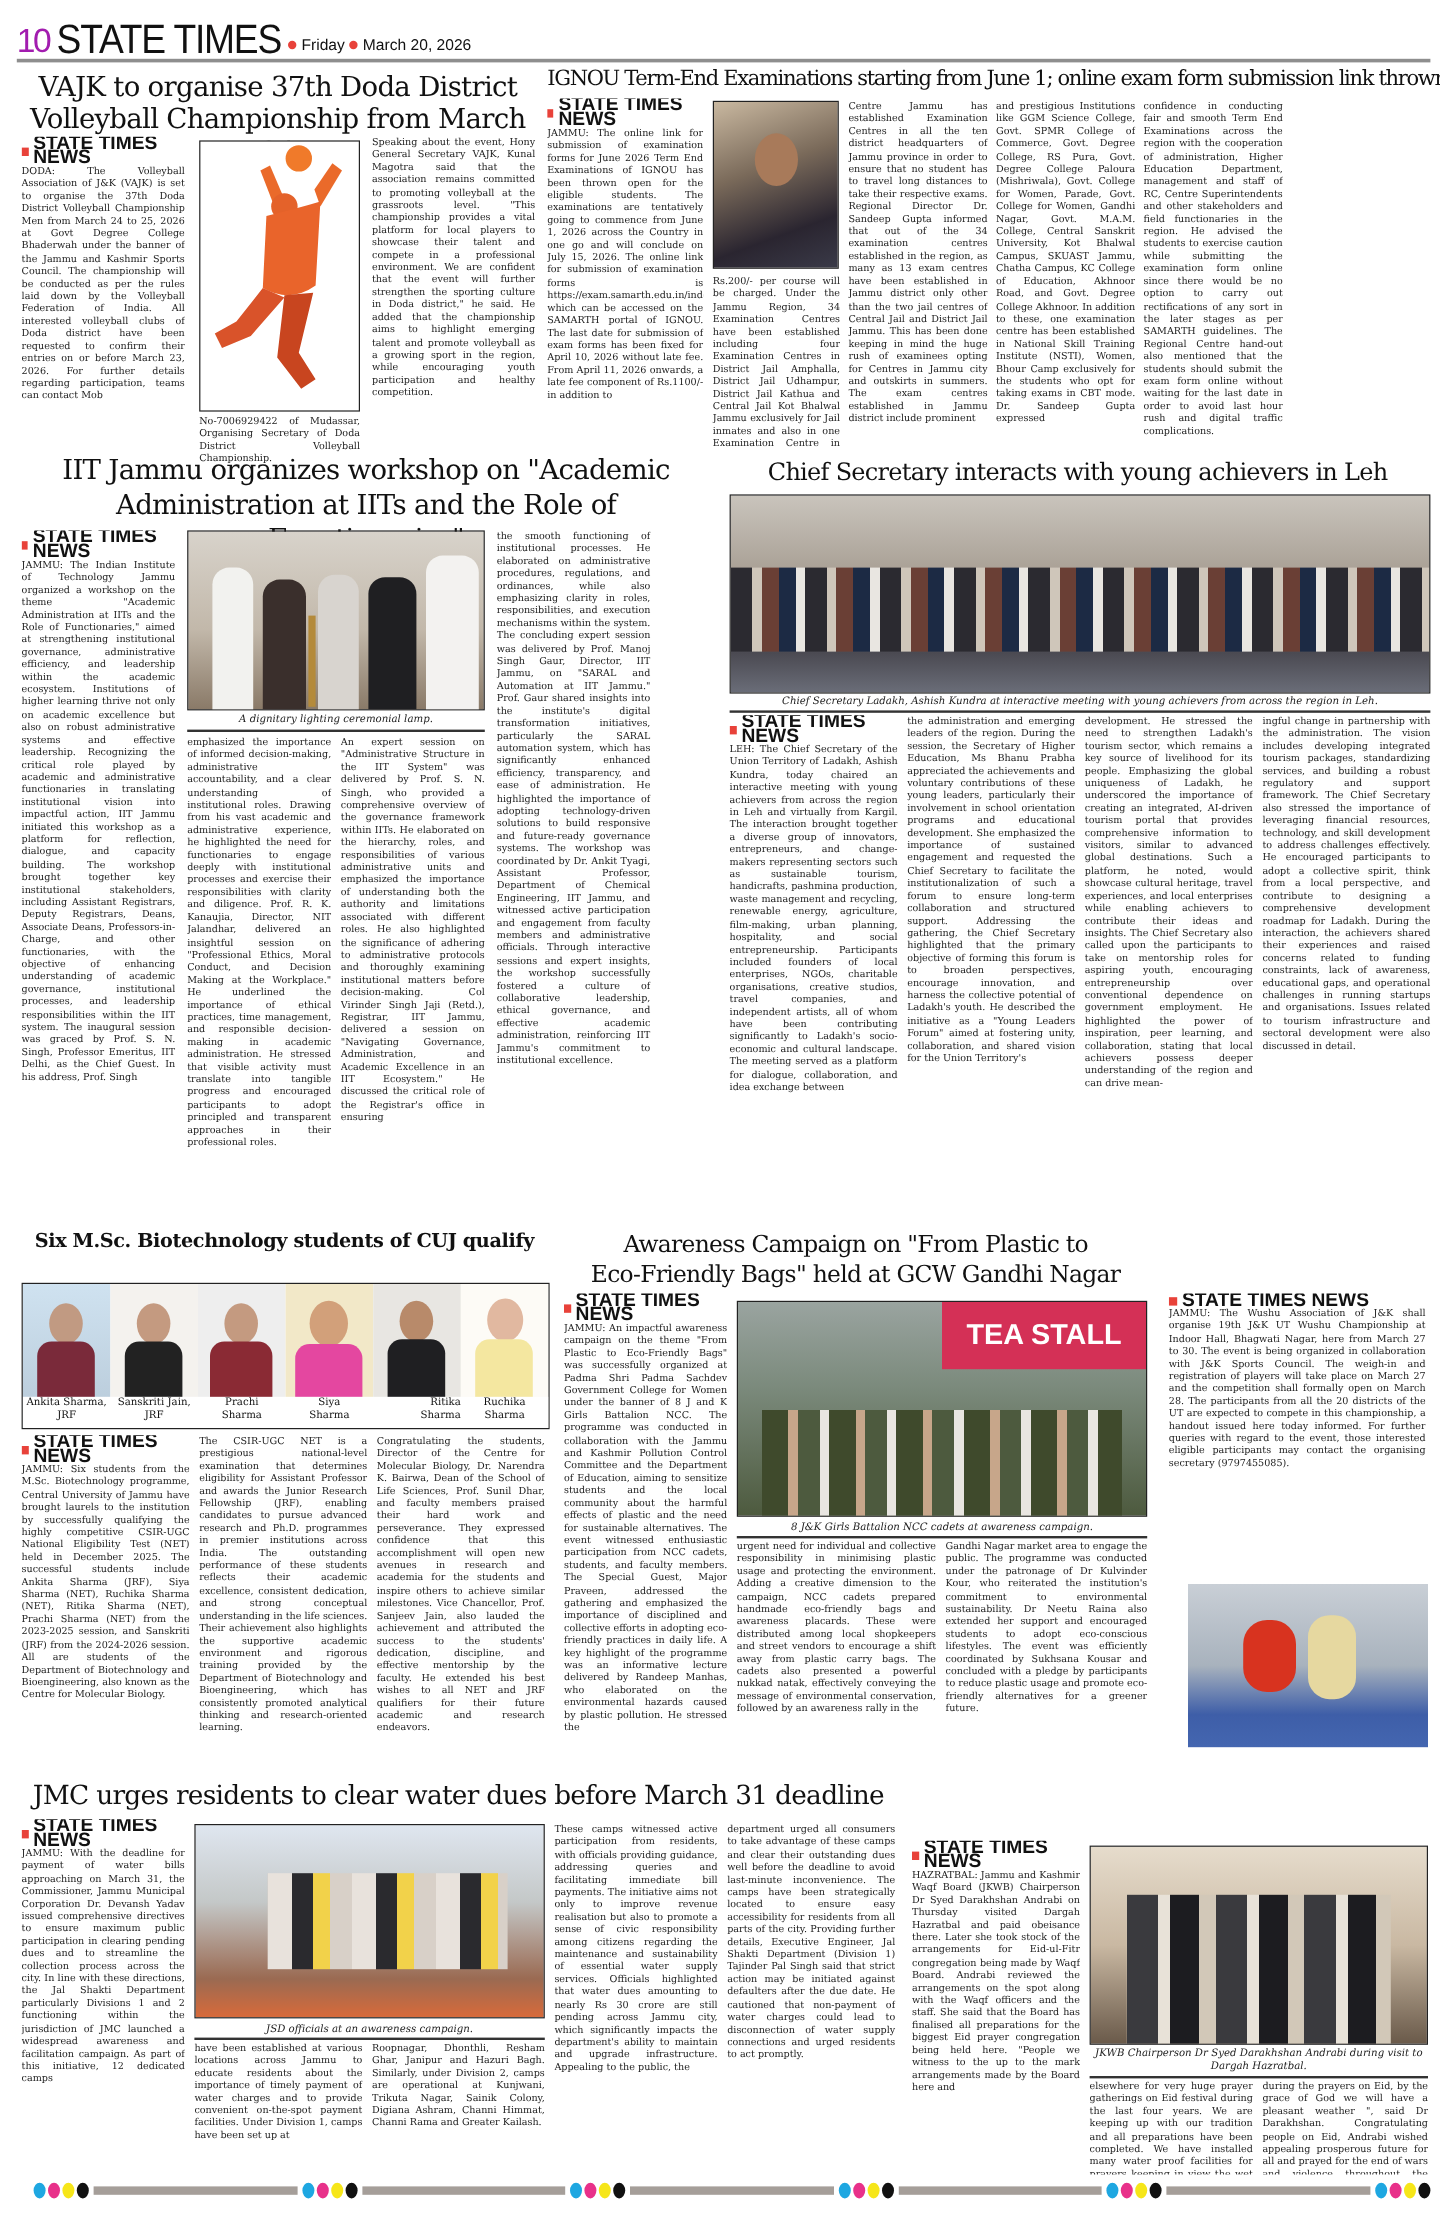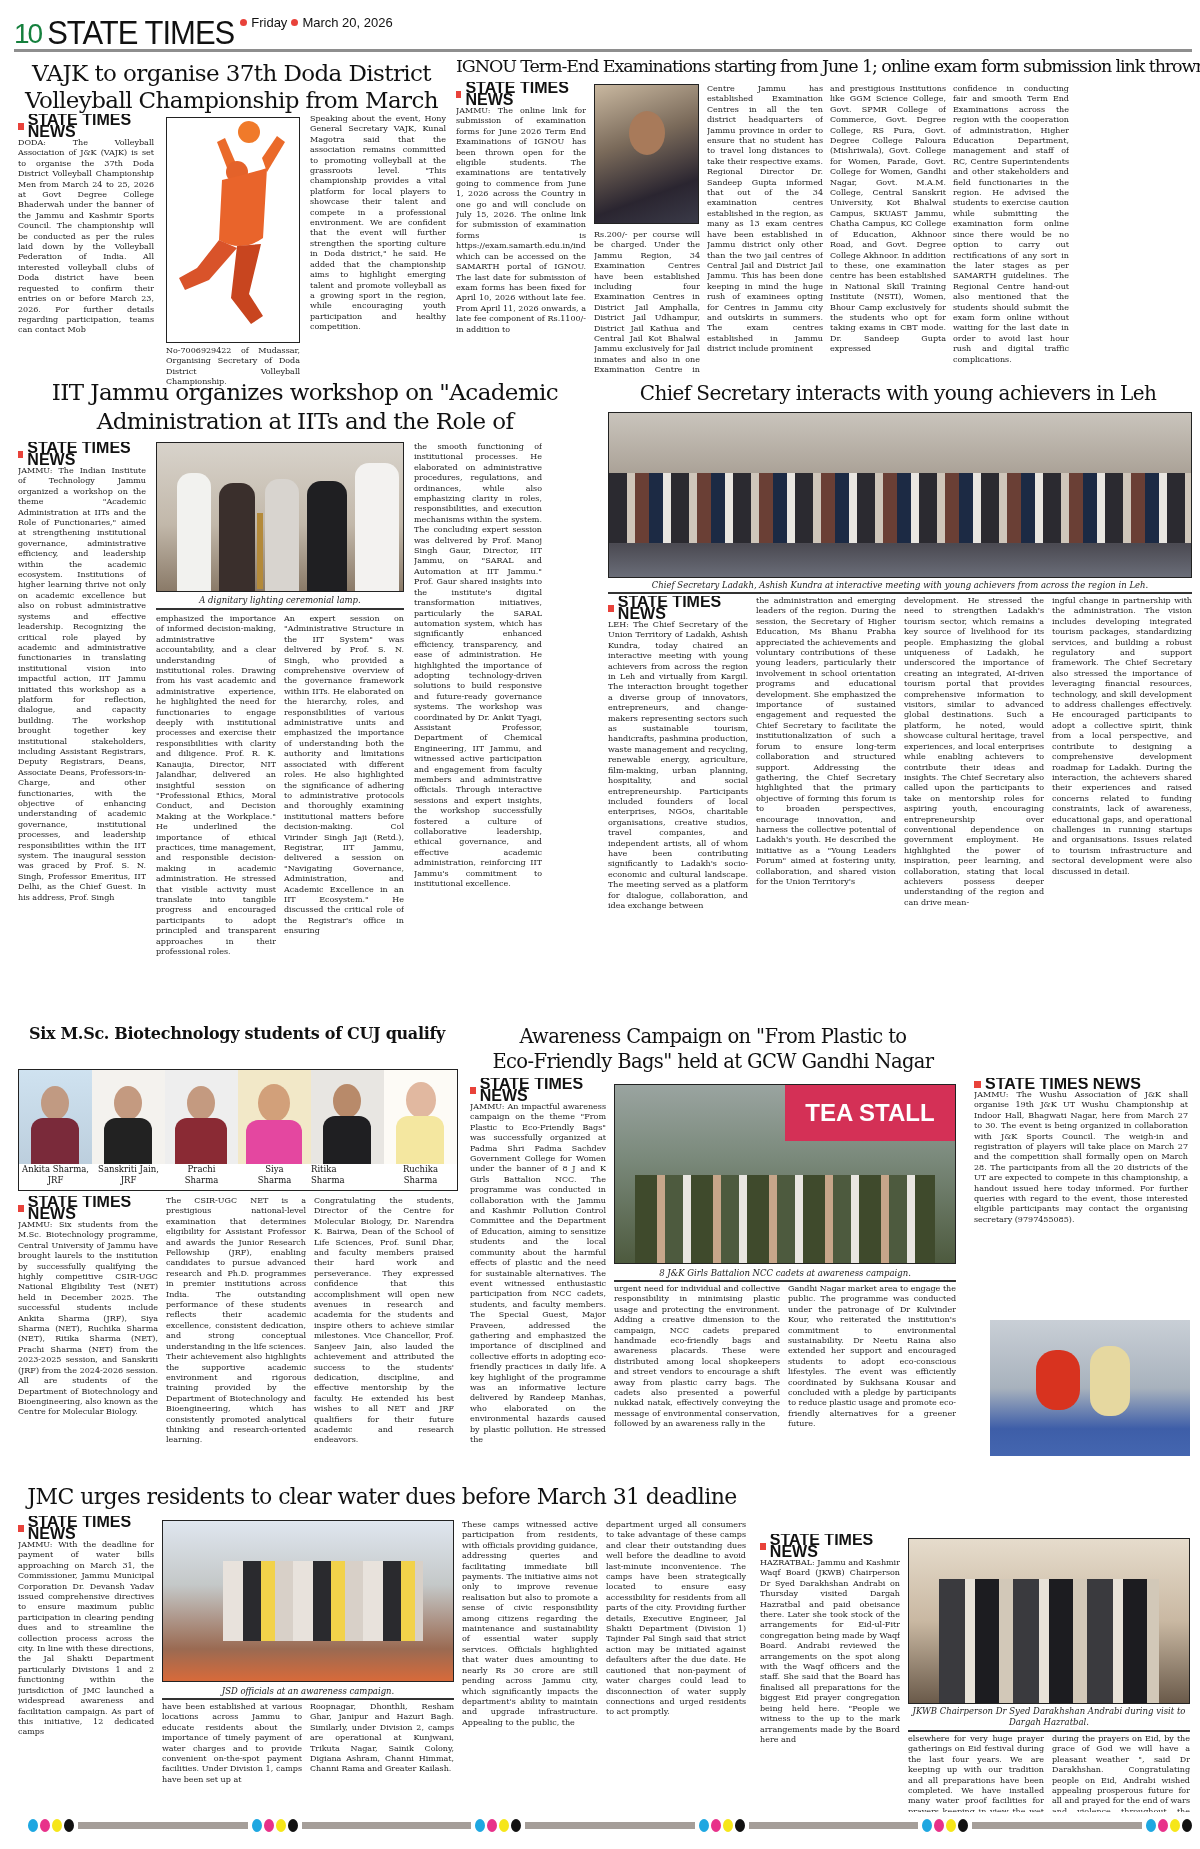--- a/index.html
+++ b/index.html
@@ -1,20 +1,20 @@
 <!DOCTYPE html>
 <html><head>
 <meta charset="utf-8">
 <style>
 *{box-sizing:border-box;margin:0;padding:0}
 body{width:1200px;height:1849px;background:#fff;font-family:"DejaVu Serif",serif;color:#111;position:relative;overflow:hidden}
 .masthead{position:absolute;left:14px;top:18px;height:30px;display:flex;align-items:flex-end;gap:6px}
-.pageno{font-family:"Liberation Sans",sans-serif;font-size:28px;font-weight:300;color:#15803d;letter-spacing:-2px;line-height:28px}
+.pageno{font-family:"Liberation Sans",sans-serif;font-size:28px;font-weight:300;color:#a21caf;letter-spacing:-2px;line-height:28px}
 .brand{font-family:"Liberation Sans",sans-serif;font-size:31px;color:#111;letter-spacing:-1px;line-height:30px;transform:scaleY(1.1)}
-.dateline{font-family:"Liberation Sans",sans-serif;font-size:13px;color:#111;display:flex;align-items:center;gap:4px;margin-bottom:18px}
+.dateline{font-family:"Liberation Sans",sans-serif;font-size:13px;color:#111;display:flex;align-items:center;gap:4px;margin-bottom:3px}
 .dot{width:7px;height:7px;border-radius:50%;background:#e8423a;display:inline-block}
 .topline{position:absolute;left:14px;right:8px;top:49px;height:3px;background:#8e8e8e}
 .art{position:absolute}
 .hl{font-family:"DejaVu Serif",serif;text-align:center;color:#111;font-weight:normal;letter-spacing:-0.6px;transform-origin:center}
 .tag{font-family:"Liberation Sans",sans-serif;font-weight:bold;font-size:16px;color:#111;display:flex;align-items:center;gap:4px;line-height:12px}
 .tag::before{content:"";width:7px;height:7px;background:#e8423a;display:inline-block}
 .txt{font-family:"DejaVu Serif",serif;font-size:8px;line-height:10.4px;text-align:justify;color:#222;hyphens:auto}
 .col{position:absolute;overflow:hidden}
 .photo{position:absolute;border:1px solid #222;overflow:hidden}
 .cap{position:absolute;font-family:"DejaVu Serif",serif;font-style:italic;font-size:8.5px;text-align:center;color:#222}
@@ -179,21 +179,21 @@
           <div>JRF</div>
         </div>
       <div style="flex:1;text-align:center;font-size:8.5px;line-height:11px">
           <div>Prachi</div>
           <div>Sharma</div>
         </div>
       <div style="flex:1;text-align:center;font-size:8.5px;line-height:11px">
           <div>Siya</div>
           <div>Sharma</div>
         </div>
-      <div style="flex:1;text-align:left;font-size:8.5px;line-height:11px">
+      <div style="flex:1;text-align:right;font-size:8.5px;line-height:11px">
           <div>Ritika</div>
           <div>Sharma</div>
         </div>
       <div style="flex:1;text-align:center;font-size:8.5px;line-height:11px">
           <div>Ruchika</div>
           <div>Sharma</div>
         </div>
     </div>
   </div>
   <div class="col" style="left:4px;top:172px;width:140px;height:280px">

